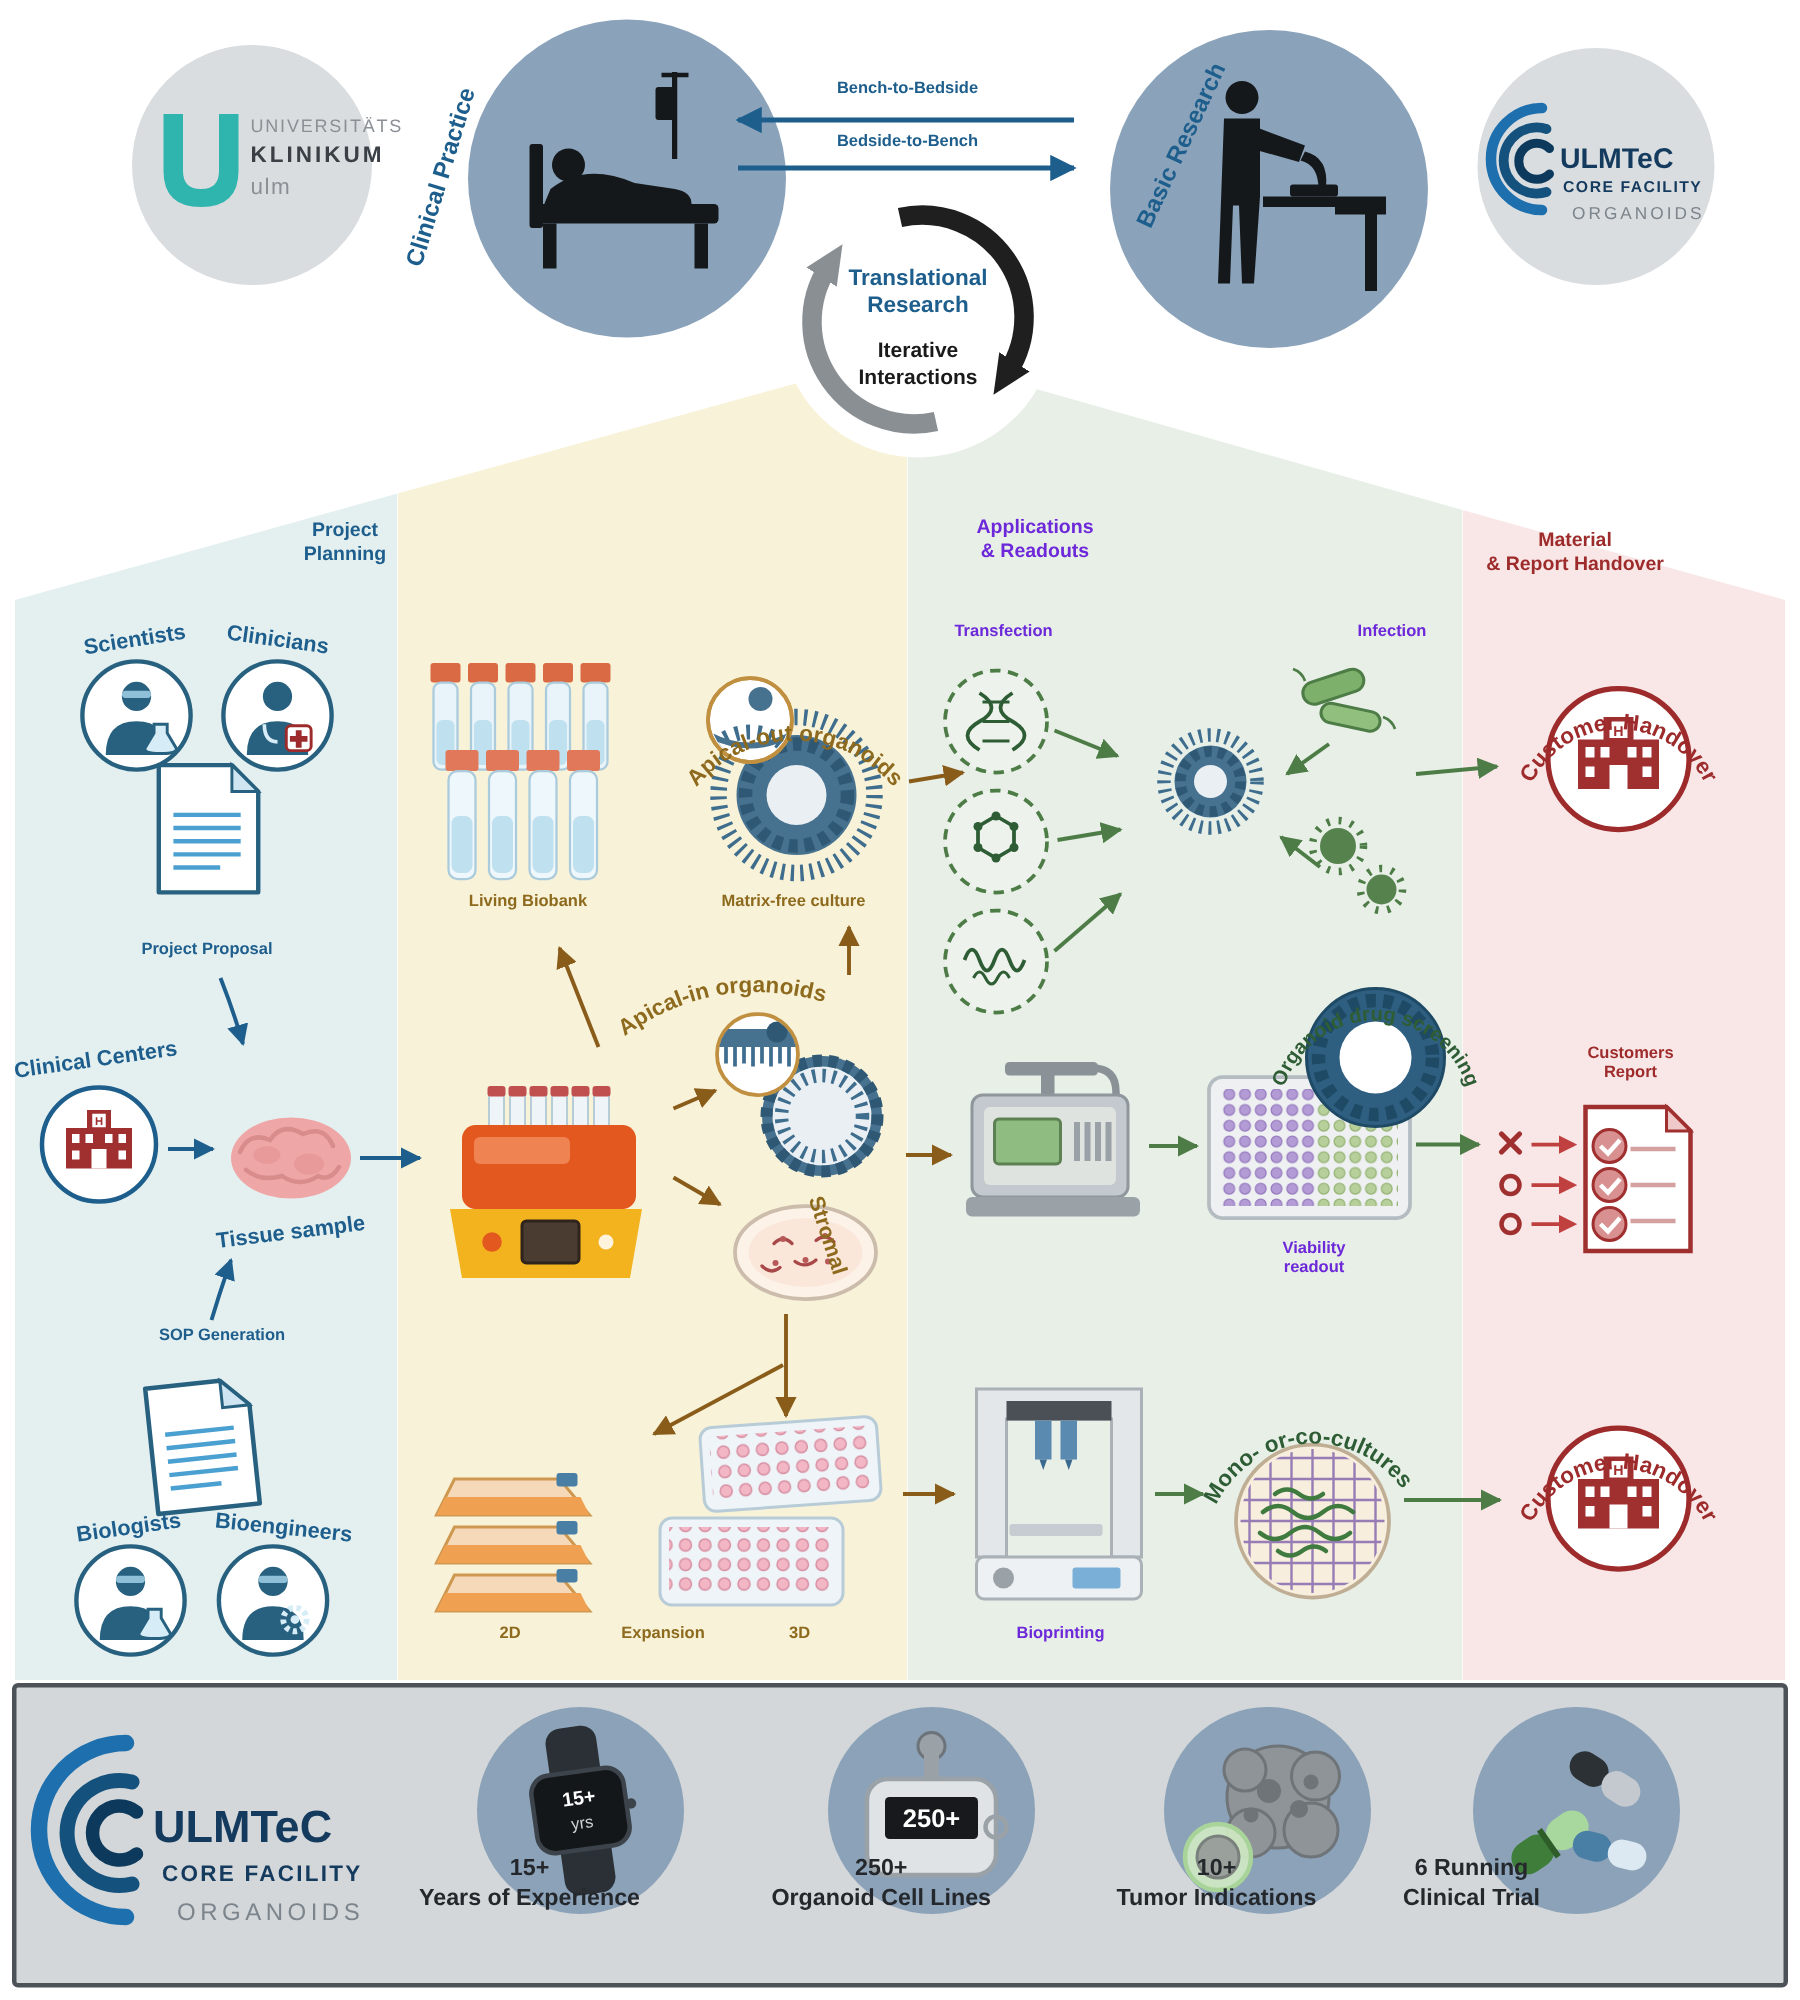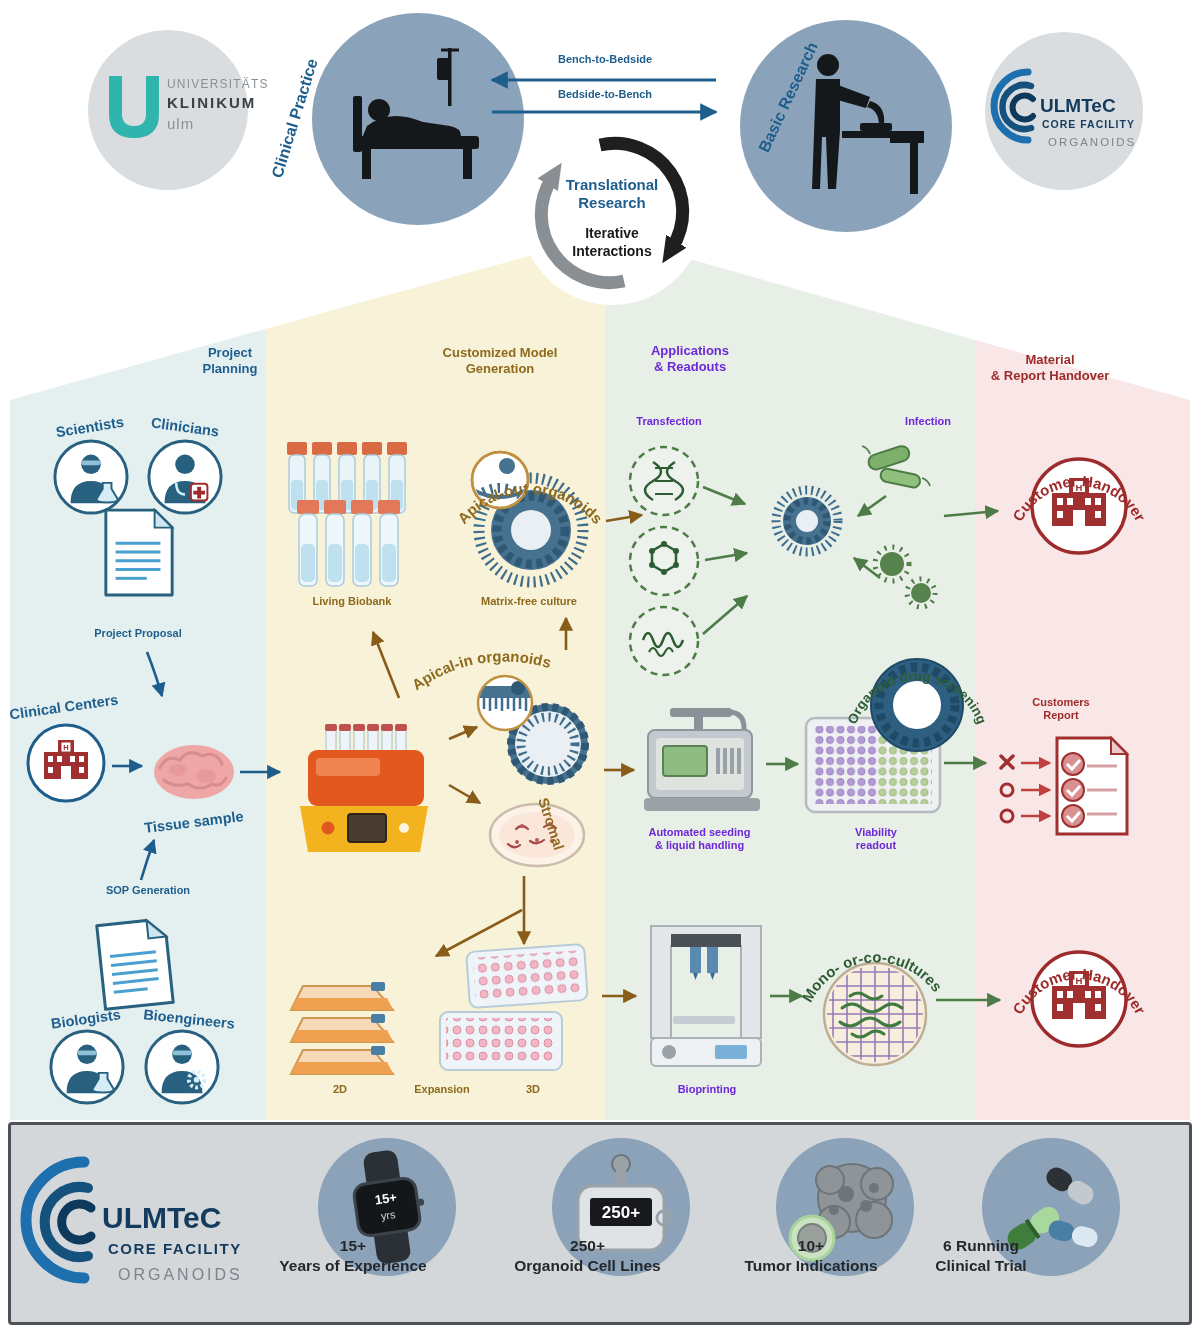--- a/index.html
+++ b/index.html
@@ -93,24 +93,20 @@
     <text x="100" y="72" text-anchor="middle" font-size="15" font-weight="bold" fill="#1d5e8c">Translational</text>
     <text x="100" y="90" text-anchor="middle" font-size="15" font-weight="bold" fill="#1d5e8c">Research</text>
     <text x="100" y="120" text-anchor="middle" font-size="14" font-weight="bold" fill="#1a1a1a">Iterative</text>
     <text x="100" y="138" text-anchor="middle" font-size="14" font-weight="bold" fill="#1a1a1a">Interactions</text>
   </svg>
 
   <div class="lbl title c-blue" style="left:155px;top:345px;width:150px">
     <div>Project</div>
       <div>Planning</div>
     </div>
-  <div class="lbl title c-brown" style="left:395px;top:345px;width:210px">
-    <div>Customized Model</div>
-      <div>Generation</div>
-    </div>
   <div class="lbl title c-green" style="left:615px;top:343px;width:150px">
     <div>Applications</div>
       <div>&amp; Readouts</div>
     </div>
   <div class="lbl title c-red" style="left:945px;top:352px;width:210px">
     <div>Material</div>
       <div>&amp; Report Handover</div>
     </div>
 
   <svg class="icon" style="left:52px;top:438px;width:78px;height:78px" viewBox="0 0 80 80">
@@ -419,24 +415,20 @@
     <rect x="20" y="32" width="88" height="52" rx="4" fill="#dfe3e0"></rect>
     <rect x="27" y="40" width="44" height="30" rx="3" fill="#8fbc80" stroke="#5d8152" stroke-width="2"></rect>
     <g fill="#9aa2a8">
         <rect x="80" y="42" width="4" height="26"></rect>
         <rect x="87" y="42" width="4" height="26"></rect>
         <rect x="94" y="42" width="4" height="26"></rect>
         <rect x="101" y="42" width="4" height="26"></rect>
       </g>
     <rect x="8" y="92" width="116" height="13" rx="4" fill="#9aa2a8"></rect>
   </svg>
-  <div class="lbl c-green" style="left:612px;top:826px;width:175px">
-    <div>Automated seeding</div>
-      <div>&amp; liquid handling</div>
-    </div>
 
   <svg class="icon" style="left:804px;top:714px;width:138px;height:102px" viewBox="0 0 138 102">
     <defs>
       <pattern id="pvio" width="10.5" height="10.5" patternUnits="userSpaceOnUse">
           <circle cx="5" cy="5" r="3.6" fill="#b39bd6" stroke="#9478bc" stroke-width="0.8"></circle>
         </pattern>
       <pattern id="pgrn" width="10.5" height="10.5" patternUnits="userSpaceOnUse">
           <circle cx="5" cy="5" r="3.6" fill="#b7cf9a" stroke="#93b272" stroke-width="0.8"></circle>
         </pattern>
     </defs>
@@ -497,21 +489,21 @@
       <rect x="29" y="43" width="6" height="7"></rect>
         <rect x="39" y="43" width="6" height="7"></rect>
         <rect x="57" y="43" width="6" height="7"></rect>
         <rect x="67" y="43" width="6" height="7"></rect>
       <rect x="29" y="56" width="6" height="7"></rect>
         <rect x="67" y="56" width="6" height="7"></rect>
       <rect x="45" y="55" width="12" height="16"></rect>
     </g>
   </svg>
 
-  <div class="lbl c-red" style="left:990px;top:696px;width:142px">
+  <div class="lbl c-red" style="left:1016px;top:696px;width:142px">
     <div>Customers</div>
       <div>Report</div>
     </div>
   <svg class="icon" style="left:993px;top:734px;width:144px;height:104px" viewBox="0 0 144 104">
     <defs>
         <marker id="mRed" markerWidth="5" markerHeight="5" refX="8" refY="5" orient="auto" viewBox="0 0 10 10">
           <path d="M0 0 L10 5 L0 10 z" fill="#c04040"></path>
         </marker>
       </defs>
     <path d="M64 4 H118 L134 20 V100 H64 Z" fill="#fff" stroke="#a03030" stroke-width="3"></path>

